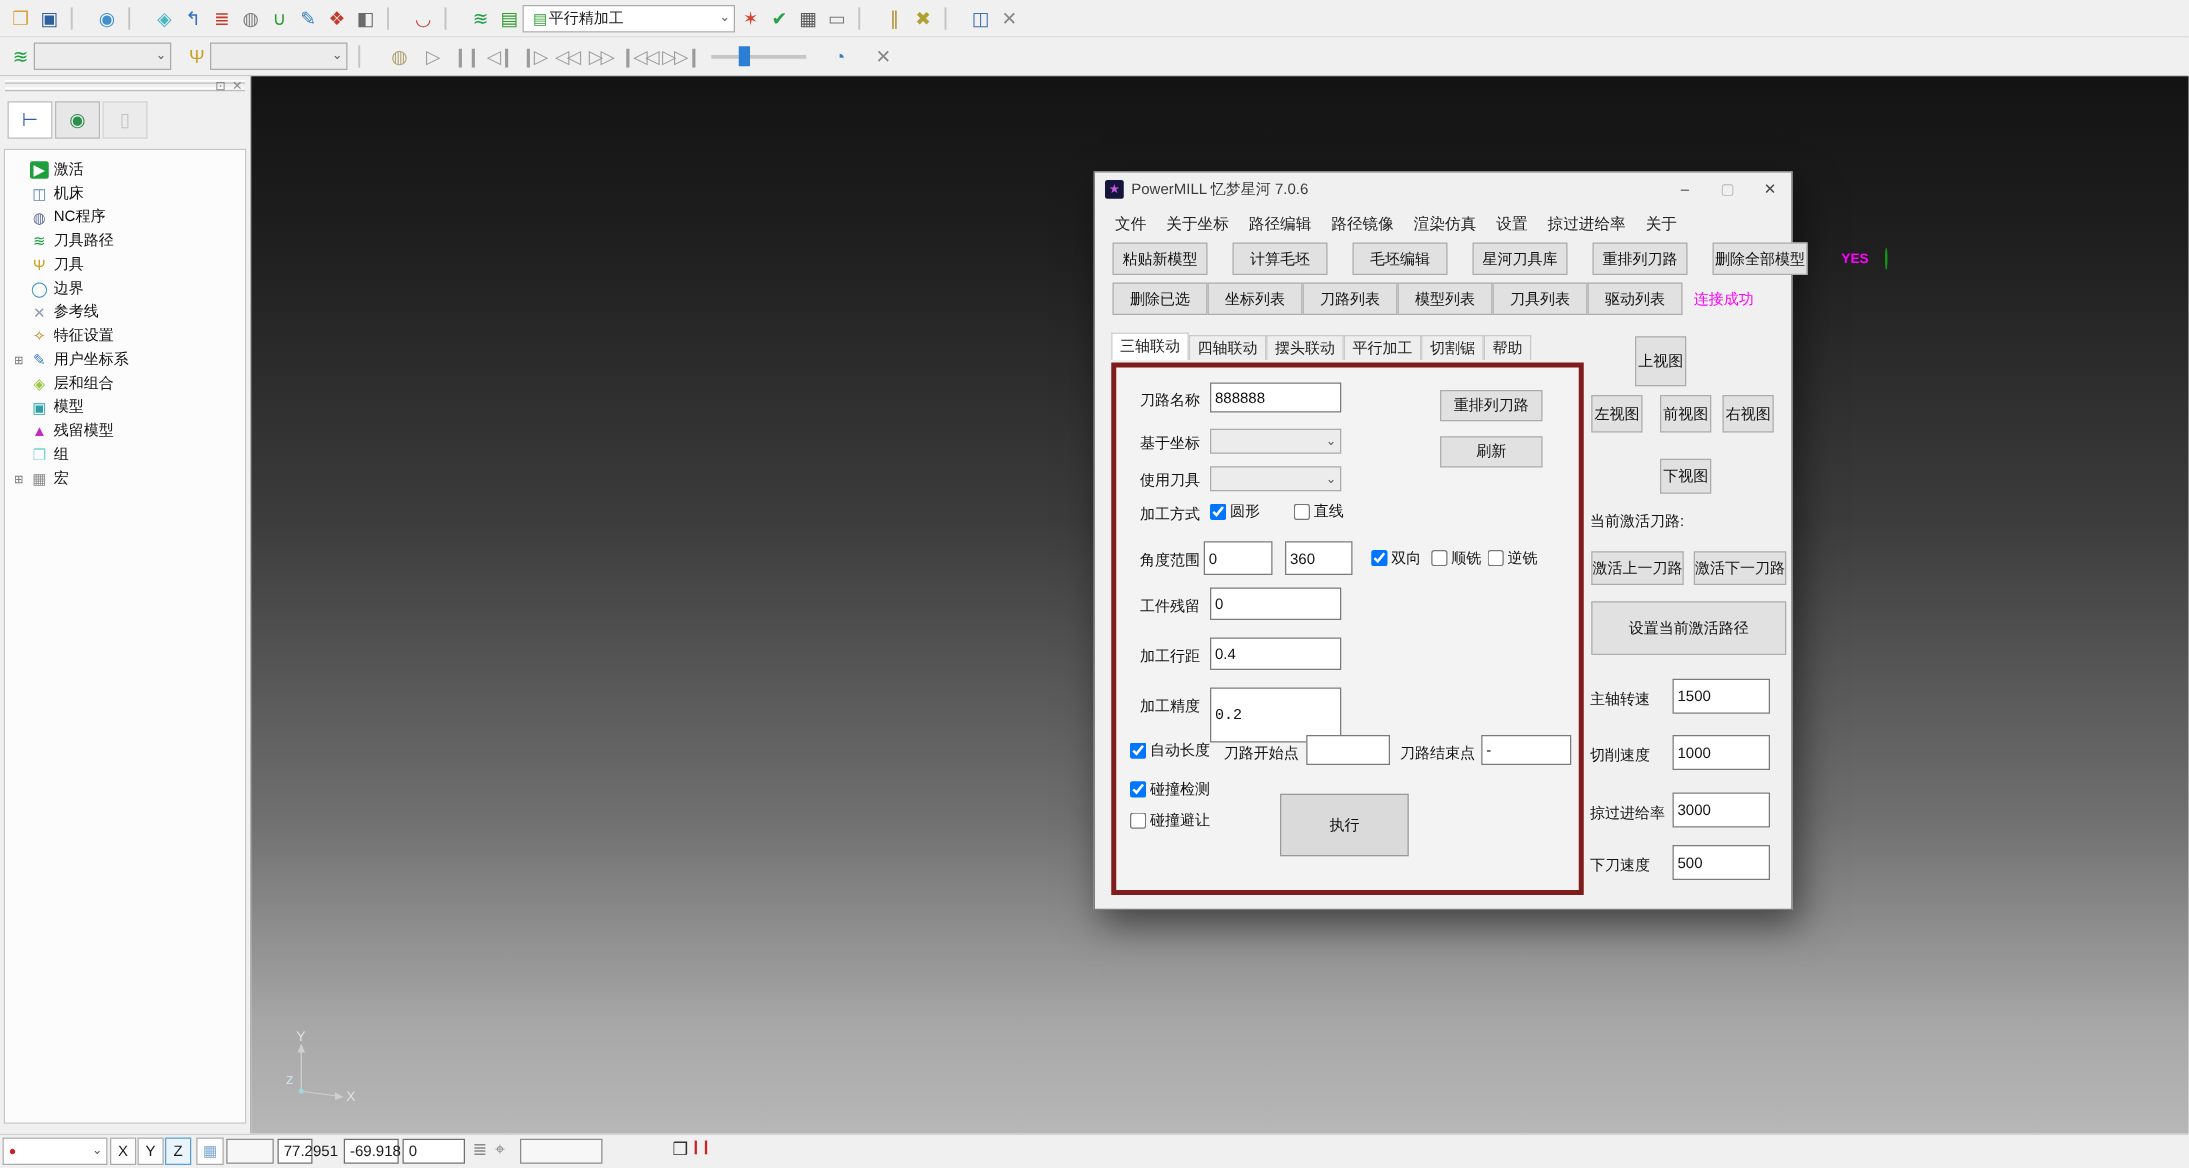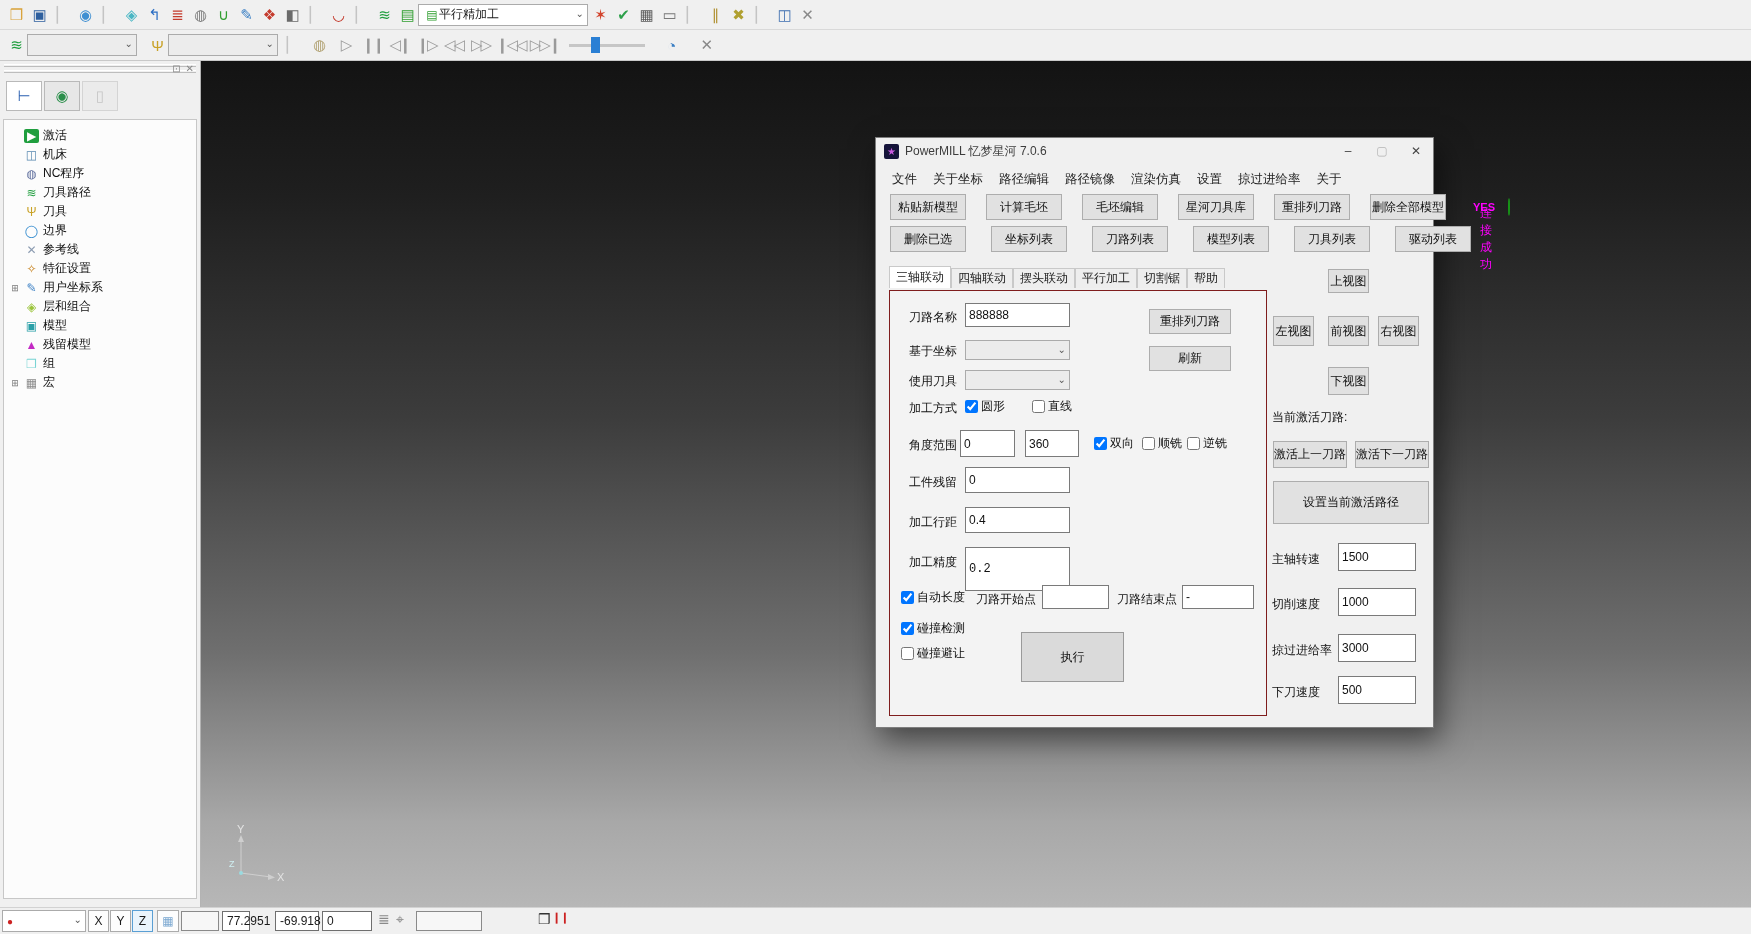--- a/index.html
+++ b/index.html
@@ -48,21 +48,21 @@
   .mitem{padding:0 8px;color:#222;font-size:12.5px;cursor:default}
   .btnrow{display:flex;align-items:center;gap:9px;margin:6px 0 0 14px;height:26px}
   .btn{background:#e1e1e1;border:1px solid #adadad;font-family:"Liberation Sans",sans-serif;font-size:12px;color:#111;display:inline-flex;align-items:center;justify-content:center;cursor:default}
   .rbtn{width:76px;height:26px}
   .magenta{color:#ff00ff}
   .yes{font-weight:bold;font-size:11px;margin-left:18px}
   .gdot{width:18px;height:18px;border-radius:50%;background:#2be32b;border:1px solid #169416;margin-left:4px}
   .tabs{display:flex;margin:16px 0 0 13px}
   .tab{height:20px;padding:0 6px;border:1px solid #c9c9c9;border-bottom:none;background:#eee;display:flex;align-items:center;font-size:12px;color:#222}
   .tab.active{background:#fff;height:22px;margin-top:-2px;position:relative;z-index:2}
-  .tabpanel{position:absolute;left:13px;top:152px;width:378px;height:426px;border:1px solid #7f1d1d;background:#f3f3f3}
+  .tabpanel{position:absolute;left:13px;top:152px;width:378px;height:426px;border:4px solid #7f1d1d;background:#f3f3f3}
   .flabel{position:absolute;left:19px;color:#111;font-size:12px}
   .tin{position:absolute;border:1px solid #7a7a7a;background:#fff;font-family:"Liberation Sans",sans-serif;font-size:12px;padding:0 3px;color:#111}
   .fcombo{position:absolute;left:75px;width:105px;height:20px}
   .cbl{position:absolute;display:flex;align-items:center;gap:3px;font-size:12px;color:#111;white-space:nowrap}
   .cbl input{width:13px;height:13px;margin:0}
   .rightcol-label{position:absolute;color:#111;font-size:12px}
   .sfield{position:absolute;width:78px;height:28px}
 
   
   #statusbar{left:0;top:907px;width:1751px;height:27px;background:#f0f0f0;border-top:1px solid #d2d2d2}
@@ -303,21 +303,21 @@
           <button class="btn rbtn">毛坯编辑</button>
           <button class="btn rbtn">星河刀具库</button>
           <button class="btn rbtn">重排列刀路</button>
           <button class="btn rbtn">删除全部模型</button>
         </span>
       <span class="magenta yes">YES</span>
       <span class="gdot"></span>
     </div>
 
     <div class="btnrow">
-      <span style="display:flex;gap:25px">
+      <span style="display:flex;gap:0">
 
       <button class="btn rbtn">删除已选</button>
           <button class="btn rbtn">坐标列表</button>
           <button class="btn rbtn">刀路列表</button>
           <button class="btn rbtn">模型列表</button>
           <button class="btn rbtn">刀具列表</button>
           <button class="btn rbtn">驱动列表</button>
         </span>
       <span class="magenta">连接成功</span>
     </div>
@@ -396,21 +396,21 @@
           <span>碰撞检测</span>
         </label>
       <label class="cbl" style="left:11px;top:354px">
           <input type="checkbox" style="">
           <span>碰撞避让</span>
         </label>
 
       <button class="btn" style="position:absolute;left:131px;top:341px;width:103px;height:50px;background:#dadada;border-color:#9a9a9a">执行</button>
     </div>
 
-    <button class="btn abs" style="left:452px;top:131px;width:41px;height:24px">上视图</button>
+    <button class="btn abs" style="left:432px;top:131px;width:41px;height:40px">上视图</button>
     <button class="btn abs" style="left:397px;top:178px;width:41px;height:30px">左视图</button>
     <button class="btn abs" style="left:452px;top:178px;width:41px;height:30px">前视图</button>
     <button class="btn abs" style="left:502px;top:178px;width:41px;height:30px">右视图</button>
     <button class="btn abs" style="left:452px;top:229px;width:41px;height:28px">下视图</button>
 
     <span class="rightcol-label" style="left:396px;top:271px">当前激活刀路:</span>
     <button class="btn abs" style="left:397px;top:303px;width:74px;height:27px">激活上一刀路</button>
     <button class="btn abs" style="left:479px;top:303px;width:74px;height:27px">激活下一刀路</button>
     <button class="btn abs" style="left:397px;top:343px;width:156px;height:43px">设置当前激活路径</button>
 

